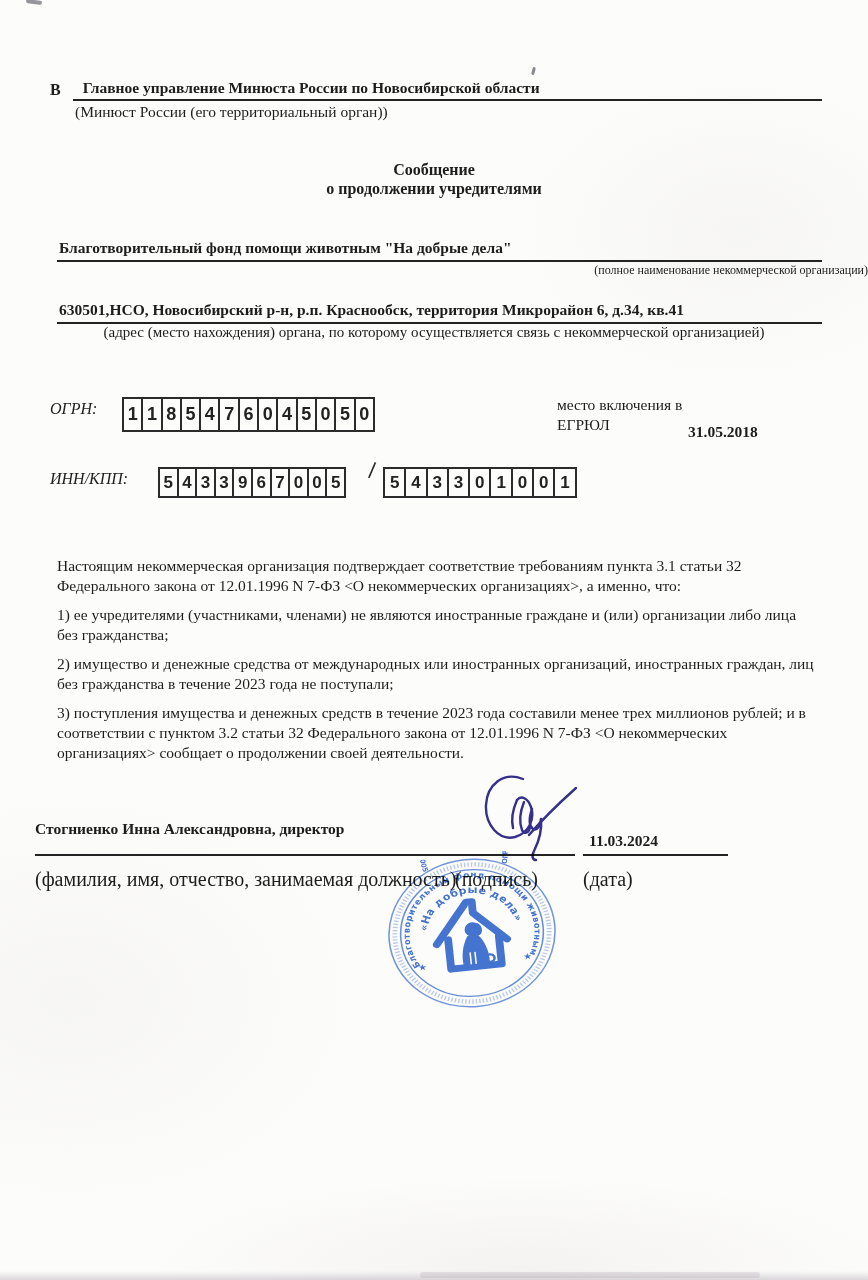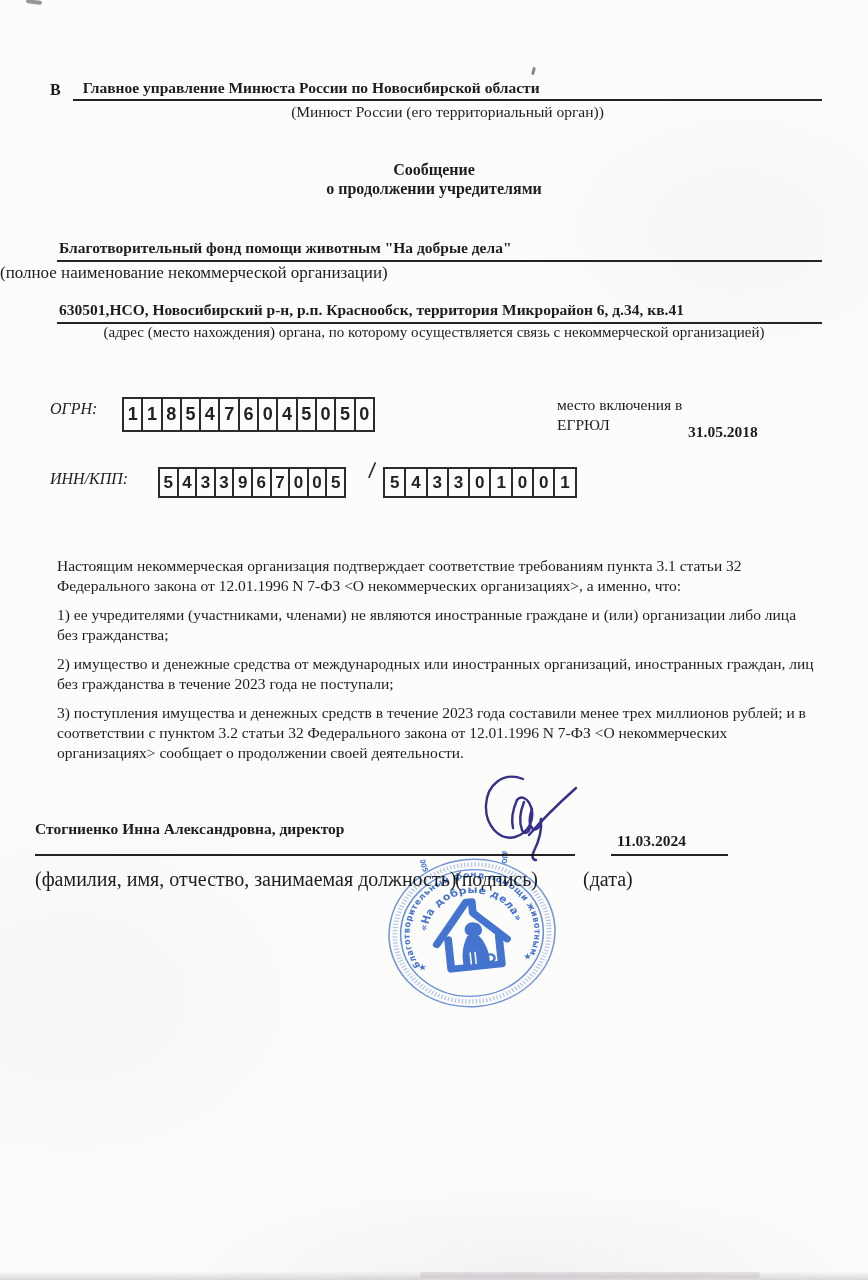--- a/index.html
+++ b/index.html
@@ -14,25 +14,25 @@
       radial-gradient(ellipse 420px 300px at 8% 78%, rgba(188,183,194,.09), transparent 70%),
       radial-gradient(ellipse 500px 120px at 60% 99%, rgba(170,160,172,.10), transparent 75%);
     font-family:"Liberation Serif", serif;
     color:#1d1d1d;
     overflow:hidden;
   }
   
   .recipient-row{position:absolute;left:50px;top:79px;width:772px;display:flex;align-items:flex-end;}
   .recipient-prefix{font-weight:700;font-size:16px;padding:0 12px 2px 0;}
   .recipient-blank{flex:1;border-bottom:2px solid #232323;font-weight:700;font-size:15.5px;padding:0 0 2px 10px;white-space:nowrap;}
-  .recipient-caption{position:absolute;top:103px;left:75px;width:745px;text-align:center;font-size:15.5px;}
+  .recipient-caption{position:absolute;top:103px;left:75px;width:745px;font-size:15.5px;}
   .doc-title{position:absolute;top:160px;left:0;width:100%;text-align:center;font-weight:700;font-size:16px;line-height:19px;}
   .filled-line{position:absolute;left:57px;width:763px;border-bottom:2px solid #232323;font-weight:700;font-size:15.5px;padding:0 0 3px 2px;white-space:nowrap;}
   .org-line{top:239px;}
-  .org-caption{position:absolute;top:263px;left:0;width:100%;text-align:left;font-size:17px;}
+  .org-caption{position:absolute;top:263px;left:0;width:100%;text-align:right;font-size:12px;}
   .address-line{top:301px;}
   .address-caption{position:absolute;top:324px;left:0;width:100%;text-align:center;font-size:15px;}
   
   .field-label{position:absolute;font-size:16px;font-style:italic;}
   .digit-row{position:absolute;display:flex;}
   .digit-row .cell{
     box-sizing:border-box;display:flex;align-items:center;justify-content:center;
     border:2px solid #2b2b2b;margin-left:-2px;
     font-family:"Liberation Sans", sans-serif;font-weight:700;color:#222;
     background:transparent;
@@ -48,21 +48,21 @@
   .egrul-label{position:absolute;left:557px;top:395px;width:150px;font-size:15.5px;line-height:20px;}
   .egrul-date{position:absolute;left:688px;top:393px;font-weight:700;font-size:15.5px;margin-top:30px;}
   
   .statements{position:absolute;left:57px;top:556px;width:758px;font-size:15.5px;line-height:20px;text-align:left;}
   .statements p{margin:0 0 9px 0;}
   
   .sig-row{position:absolute;left:35px;top:820px;width:693px;display:flex;align-items:flex-end;}
   .blank-name{width:450px;border-bottom:2px solid #232323;font-weight:700;font-size:15.5px;padding-bottom:16px;white-space:nowrap;}
   .blank-sign{width:90px;border-bottom:2px solid #232323;align-self:stretch;}
   .sig-gap{width:8px;}
-  .blank-date{flex:1;border-bottom:2px solid #232323;font-weight:700;font-size:15.5px;padding:0 0 4px 6px;margin-left:28px;}
+  .blank-date{flex:1;border-bottom:2px solid #232323;font-weight:700;font-size:15.5px;padding:0 0 4px 6px;}
   .sig-caption{position:absolute;top:848px;text-align:left;font-size:20px;margin-top:20px;}
   .cap-name{left:35px;width:450px;}
   .cap-sign{left:455px;width:140px;}
   .cap-date{left:583px;width:145px;}
   
   .signature-svg{position:absolute;left:479px;top:769px;z-index:4;mix-blend-mode:multiply;}
   .stamp-svg{position:absolute;left:384px;top:855px;z-index:5;transform:rotate(-6deg);mix-blend-mode:multiply;opacity:.95;}
   
   .artifact{position:absolute;pointer-events:none;}
   .artifact-top{left:26px;top:0;width:16px;height:4px;background:rgba(45,45,60,.5);border-radius:2px;transform:rotate(8deg);}

